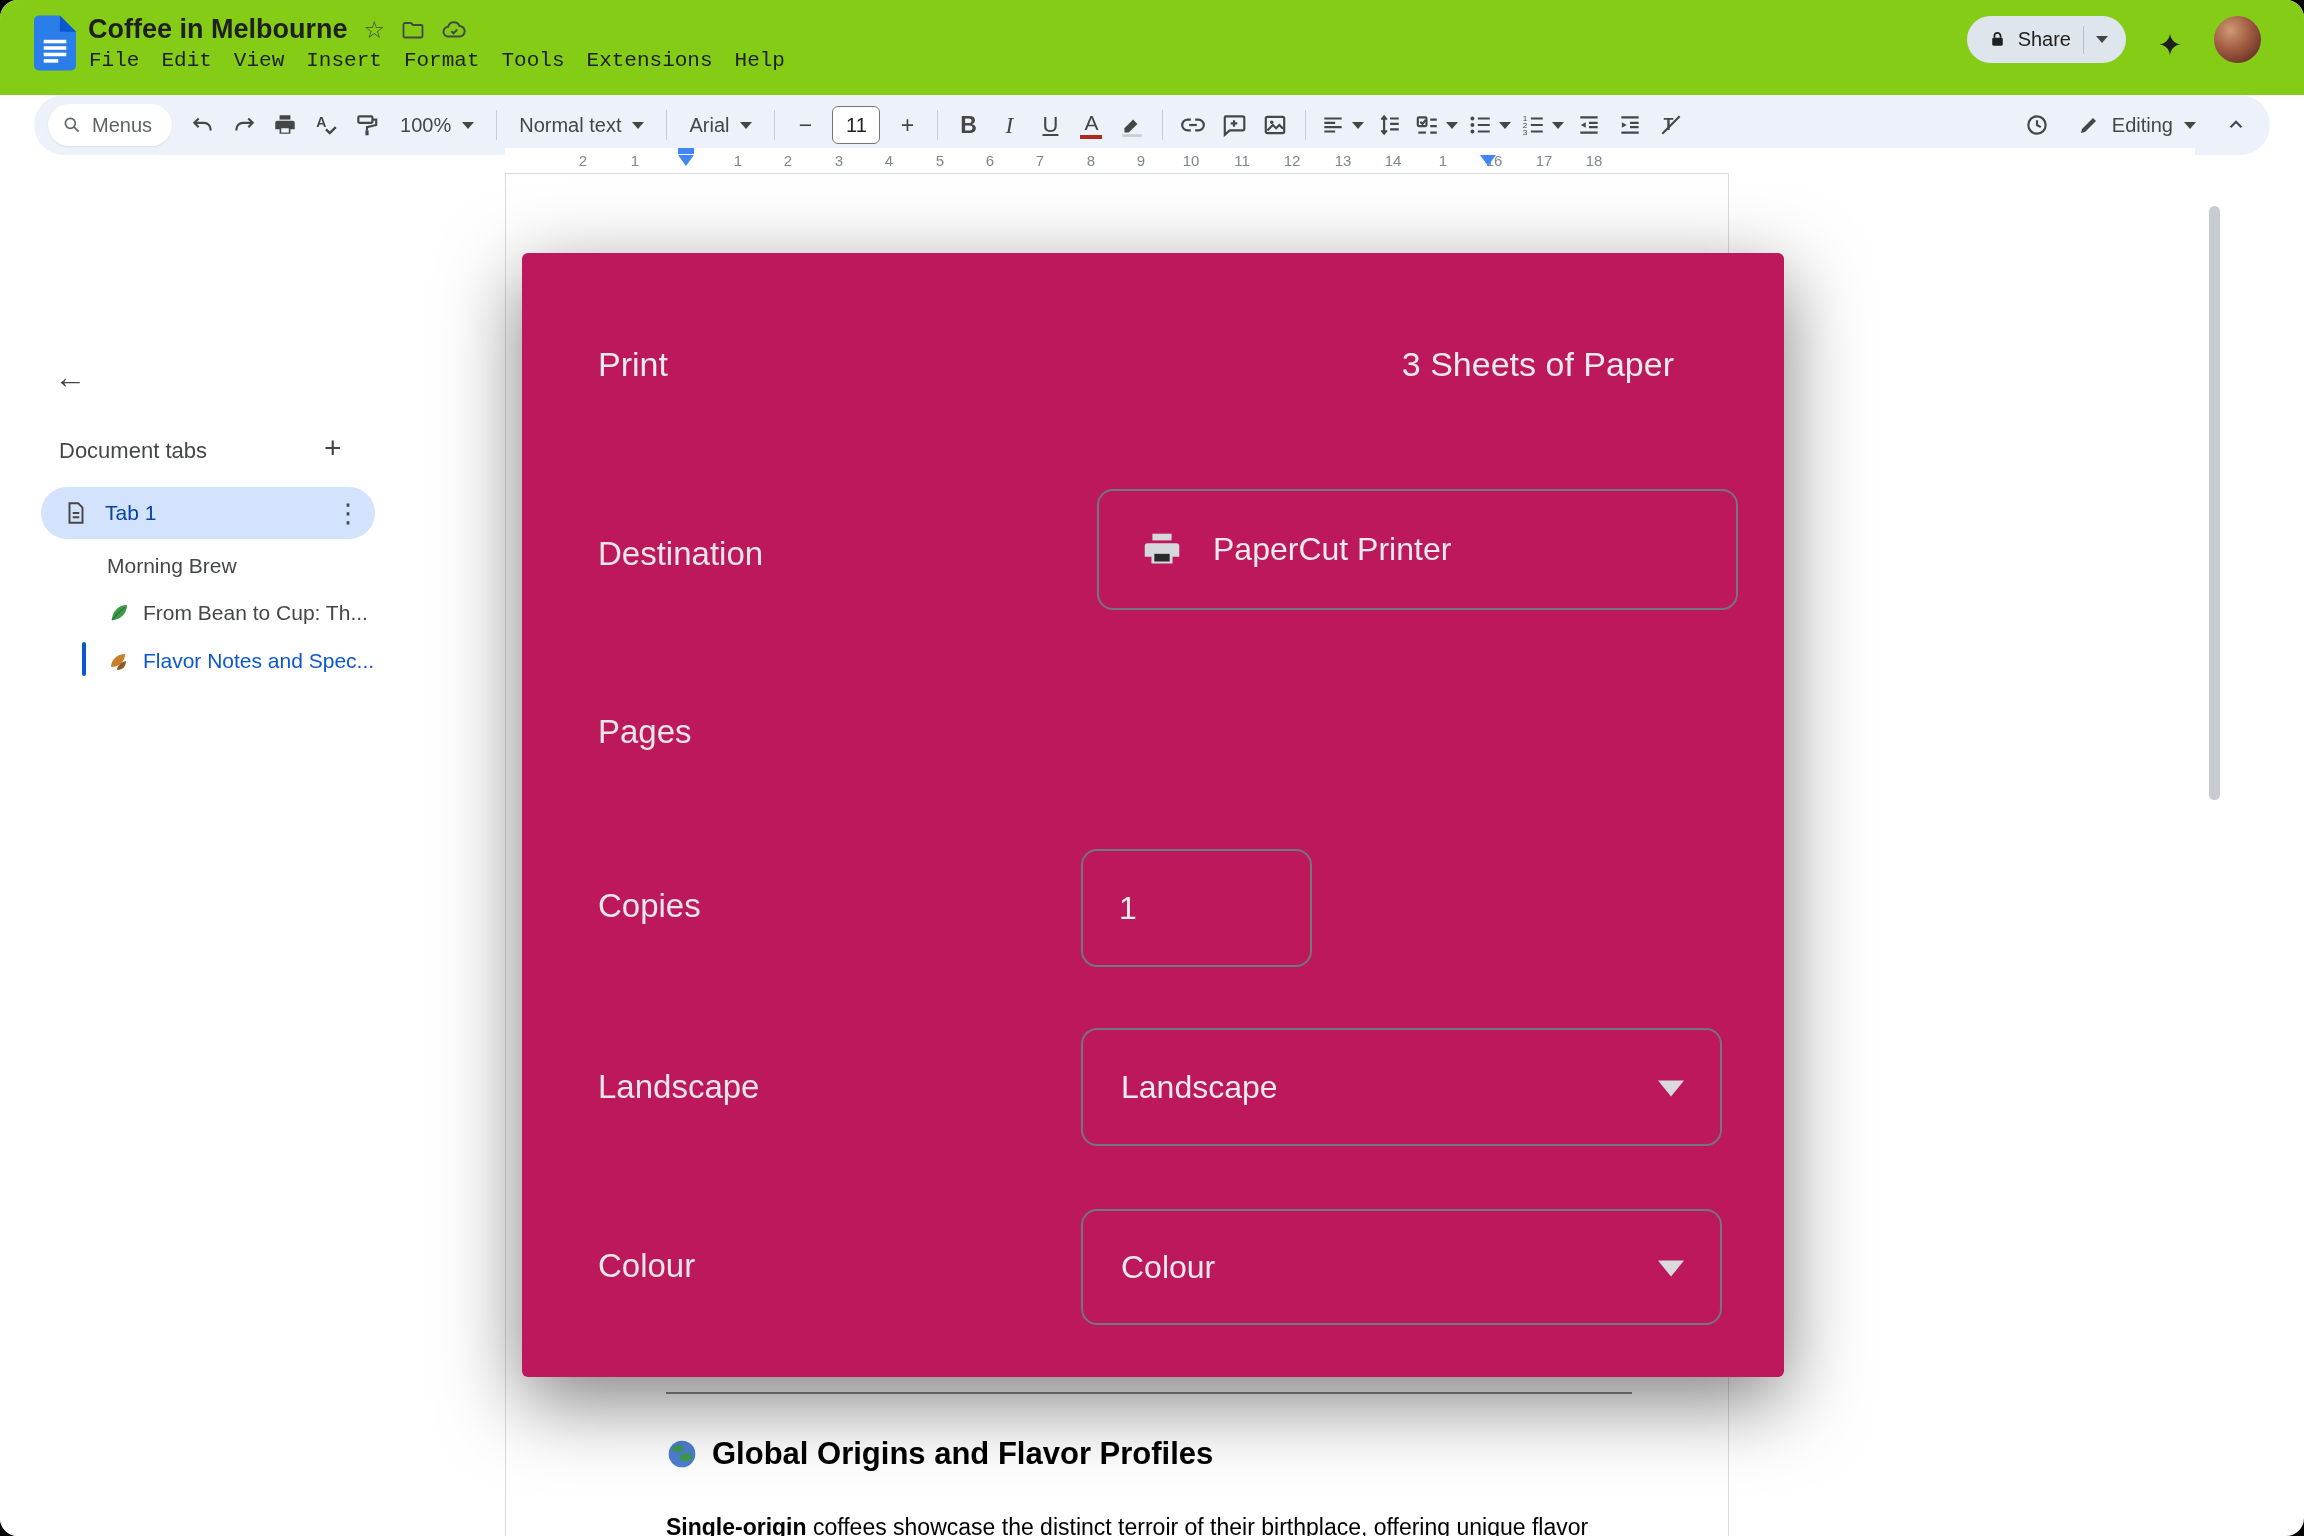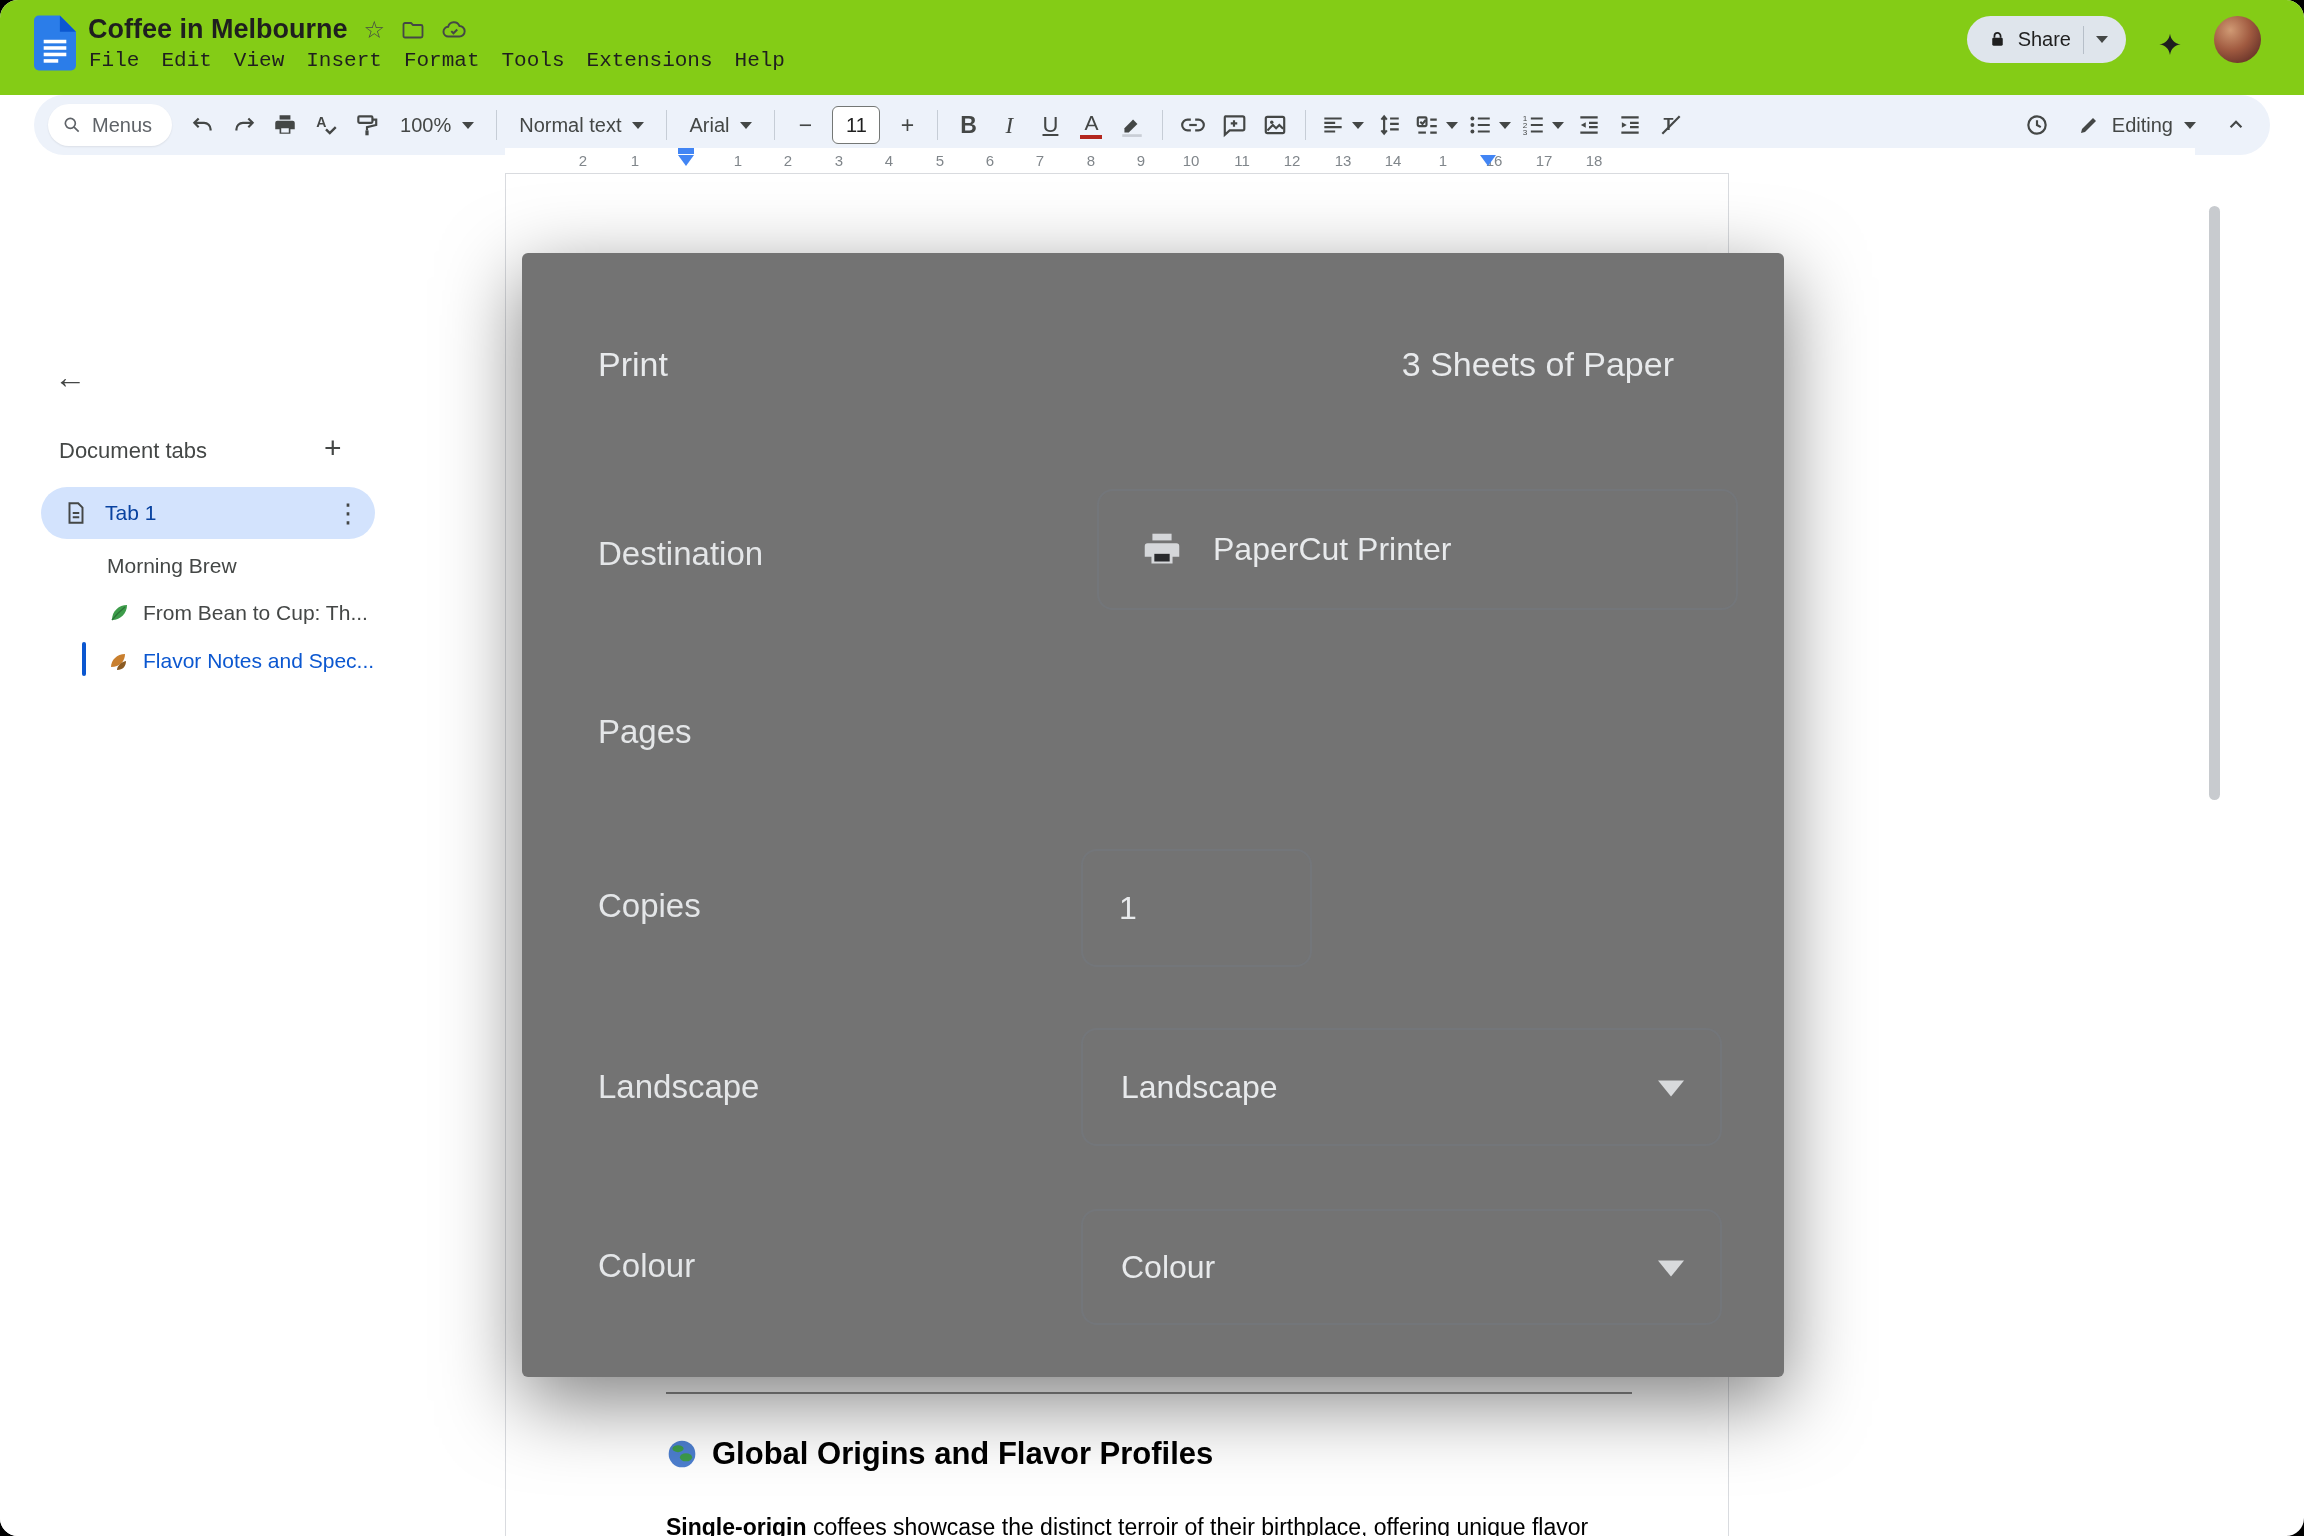--- a/index.html
+++ b/index.html
@@ -70,21 +70,21 @@
 
   
   .page{position:absolute;left:505px;top:173px;width:1224px;height:1420px;background:#fff;
     border:1px solid #d9dbdf;box-sizing:border-box;}
   .doc-divider{position:absolute;left:160px;top:1218px;width:966px;border-top:2px solid #8a8a8a;}
   .doc-heading{position:absolute;left:160px;top:1262px;display:flex;align-items:center;gap:14px;
     font-size:31px;font-weight:700;color:#000;}
   .doc-body{position:absolute;left:160px;top:1336px;width:990px;font-size:23px;color:#000;line-height:1.5;}
 
   
-  .print-dialog{position:absolute;left:522px;top:253px;width:1262px;height:1124px;background:#737373;
+  .print-dialog{position:absolute;left:522px;top:253px;width:1262px;height:1124px;background:#be185d;
     border-radius:6px;box-shadow:0 24px 80px rgba(0,0,0,.5);color:#e8eaec;}
   .pd-title{position:absolute;left:76px;top:92px;font-size:34px;}
   .pd-sheets{position:absolute;right:110px;top:92px;font-size:34px;}
   .pd-label{position:absolute;left:76px;font-size:33px;color:#e4e6e8;}
   .pd-control{position:absolute;left:559px;width:641px;border:2px solid #73767a;border-radius:16px;
     display:flex;align-items:center;box-sizing:border-box;background:transparent;}
   .pd-control .val{margin-left:38px;font-size:32px;color:#e8eaec;}
   .pd-chevron{position:absolute;right:36px;top:50%;transform:translateY(-40%);width:0;height:0;
     border-left:13px solid transparent;border-right:13px solid transparent;border-top:16px solid #d8dadc;}
   .pd-dest-ic{margin-left:38px;display:flex;align-items:center;}

